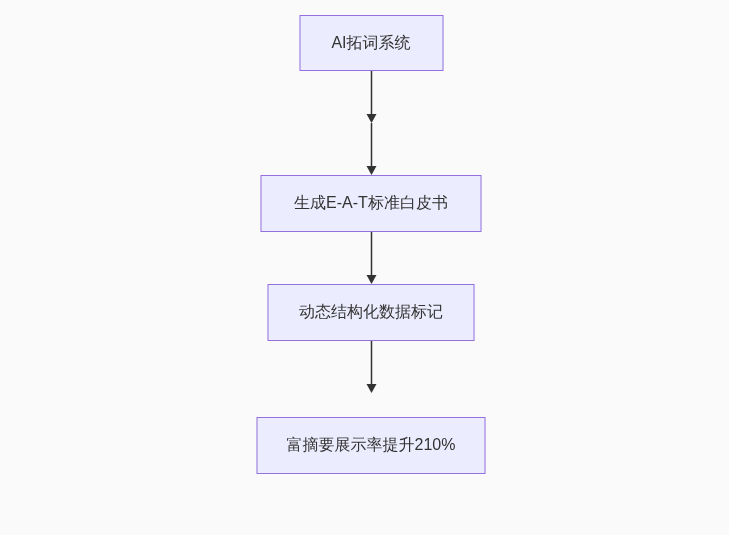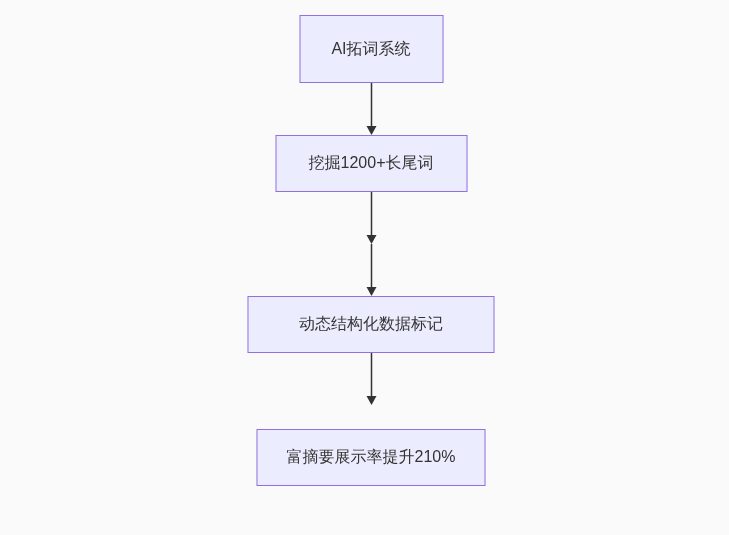--- a/index.html
+++ b/index.html
@@ -30,24 +30,24 @@
     color: #333333;
     font-size: 16px;
     display: flex;
     align-items: center;
     justify-content: center;
     text-align: center;
     white-space: nowrap;
     height: 57px;
     padding: 0 12px;
   }
-  .node.n1 { width: 144px; height: 68px; }
+  .node.n1 { width: 144px; height: 56px; }
   .node.n2 { width: 192px; }
   .node.n3 { width: 221px; }
-  .node.n4 { width: 247px; align-items: center; }
+  .node.n4 { width: 207px; align-items: center; }
   .node.n5 { width: 229px; margin-top: 24px; }
   .edge {
     width: 14px;
     height: 52px;
     display: block;
   }
 </style>
 </head>
 <body>
 
@@ -55,29 +55,29 @@
 
   <div class="node n1">
     <span>AI拓词系统</span>
   </div>
 
   <svg class="edge" viewBox="0 0 14 52">
     <line x1="7" y1="0" x2="7" y2="43" stroke="#333333" stroke-width="1.5"></line>
     <polygon points="2,43 12,43 7,52" fill="#333333"></polygon>
   </svg>
 
-  <div class="node n2">
-    <span>挖掘1200+长尾词</span>
-  </div>
 
   <svg class="edge" viewBox="0 0 14 52">
     <line x1="7" y1="0" x2="7" y2="43" stroke="#333333" stroke-width="1.5"></line>
     <polygon points="2,43 12,43 7,52" fill="#333333"></polygon>
   </svg>
 
+  <div class="node n3">
+    <span>生成E-A-T标准白皮书</span>
+  </div>
 
   <svg class="edge" viewBox="0 0 14 52">
     <line x1="7" y1="0" x2="7" y2="43" stroke="#333333" stroke-width="1.5"></line>
     <polygon points="2,43 12,43 7,52" fill="#333333"></polygon>
   </svg>
 
   <div class="node n4">
     <span>动态结构化数据标记</span>
   </div>
 

